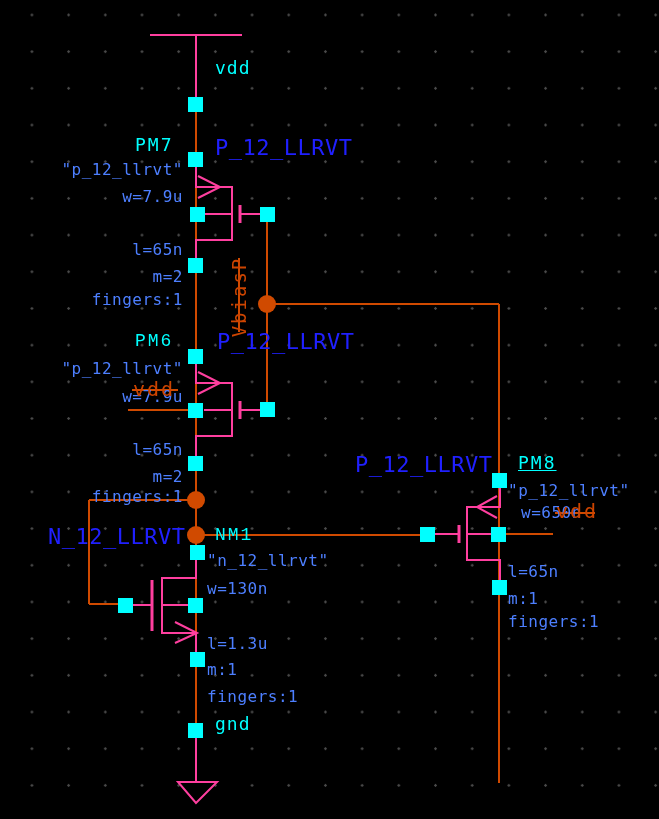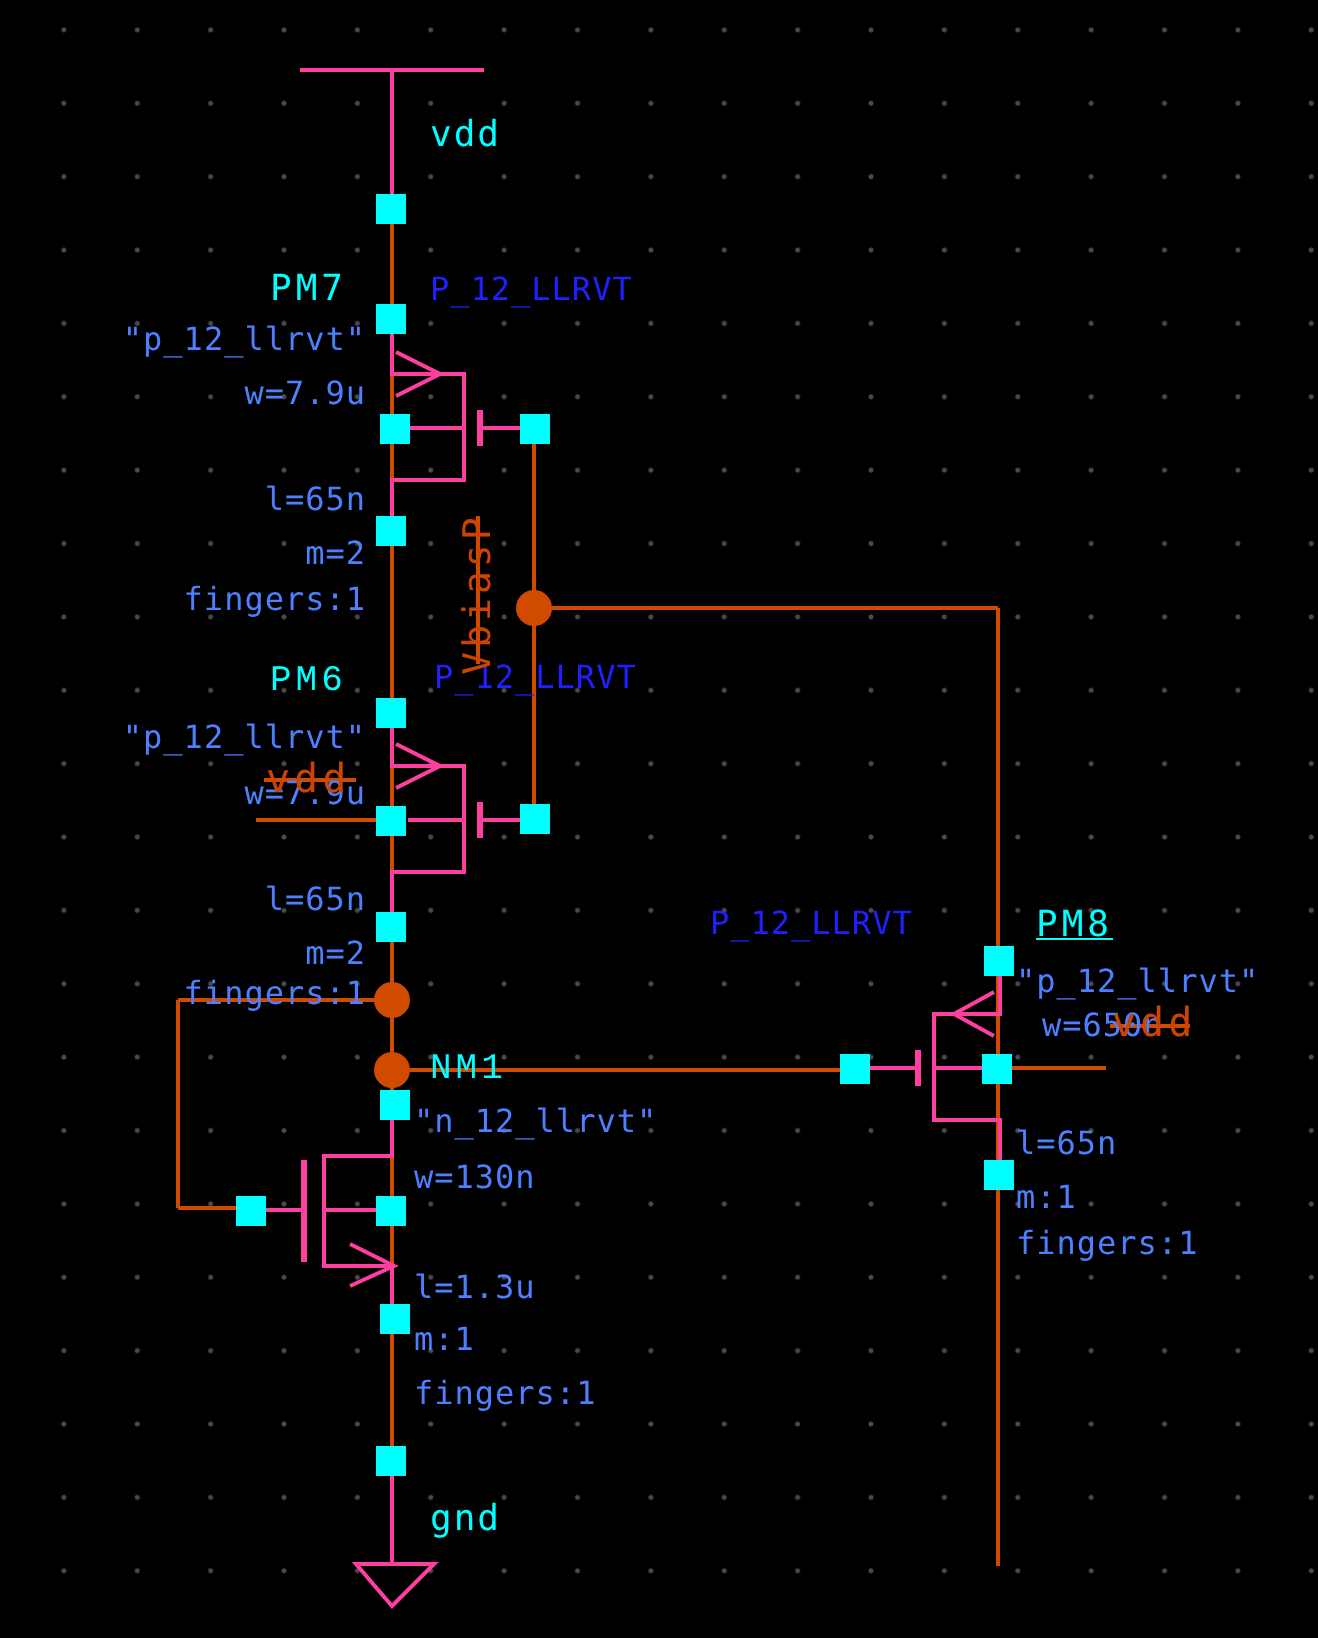--- a/index.html
+++ b/index.html
@@ -13,21 +13,21 @@
   }
   #wires{position:absolute;left:0;top:0;}
   .wire{stroke:var(--wire,#d04a00);stroke-width:2;fill:none;}
   .sym{stroke:var(--symbol,#ff3f9f);stroke-width:2;fill:none;}
   .bar{stroke-width:3;}
   .pin{fill:var(--pin,#00ffff);}
   .jdot{fill:var(--wire,#d04a00);}
   .lbl{position:absolute;white-space:pre;line-height:1;}
   .iname{color:var(--instance_text,#00ffff);font-size:18px;letter-spacing:2px;}
   .supply{color:var(--instance_text,#00ffff);font-size:18px;letter-spacing:1px;}
-  .cell{color:var(--cell_text,#2020ff);font-size:16px;letter-spacing:.5px;}
+  .cell{color:var(--cell_text,#2020ff);font-size:22px;letter-spacing:.5px;}
   .param{color:var(--param_text,#4d7fff);font-size:16px;letter-spacing:.5px;}
   .net{color:var(--net_text,#d04a00);font-size:20px;letter-spacing:2px;}
   .r183{left:3px;width:180px;text-align:right;}
   .vrot{transform:rotate(-90deg);transform-origin:center;width:82px;height:20px;text-align:center;}
 </style>
 </head>
 <body>
 
 <div id="canvas">
 
@@ -112,21 +112,21 @@
     </g>
 
     <g>
       <circle class="jdot" cx="267" cy="304" r="9"></circle>
       <circle class="jdot" cx="196" cy="500" r="9"></circle>
       <circle class="jdot" cx="196" cy="535" r="9"></circle>
     </g>
   </svg>
 
   <div class="lbl supply" style="left:215px;top:59px;">vdd</div>
-  <div class="lbl supply" style="left:215px;top:751px;text-align:right;">gnd</div>
+  <div class="lbl supply" style="left:215px;top:715px;text-align:right;">gnd</div>
 
   <div class="lbl iname" style="left:135px;top:136px;">PM7</div>
   <div class="lbl cell" style="left:215px;top:137px;">P_12_LLRVT</div>
   <div class="lbl param r183" style="top:162px;">"p_12_llrvt"</div>
   <div class="lbl param r183" style="top:189px;">w=7.9u</div>
   <div class="lbl param r183" style="top:242px;">l=65n</div>
   <div class="lbl param r183" style="top:269px;">m=2</div>
   <div class="lbl param r183" style="top:292px;">fingers:1</div>
 
   <div class="lbl iname" style="left:135px;top:332px;font-family:Liberation Mono, monospace;">PM6</div>
@@ -134,20 +134,21 @@
   <div class="lbl param r183" style="top:361px;">"p_12_llrvt"</div>
   <div class="lbl param r183" style="top:389px;">w=7.9u</div>
   <div class="lbl param r183" style="top:442px;">l=65n</div>
   <div class="lbl param r183" style="top:469px;">m=2</div>
   <div class="lbl param r183" style="top:489px;">fingers:1</div>
   <div class="lbl net" style="left:133px;top:379px;">vdd</div>
 
   <div class="lbl net vrot" style="left:199px;top:287px;font-size:19px;">VbiasP</div>
 
   <div class="lbl iname" style="left:215px;top:526px;font-family:Liberation Mono, monospace;">NM1</div>
+  <div class="lbl cell" style="left:48px;top:526px;">N_12_LLRVT</div>
   <div class="lbl param" style="left:207px;top:553px;">"n_12_llrvt"</div>
   <div class="lbl param" style="left:207px;top:581px;">w=130n</div>
   <div class="lbl param" style="left:207px;top:636px;text-align:center;">l=1.3u</div>
   <div class="lbl param" style="left:207px;top:662px;">m:1</div>
   <div class="lbl param" style="left:207px;top:689px;">fingers:1</div>
 
   <div class="lbl iname" style="left:518px;top:454px;text-decoration:underline;">PM8</div>
   <div class="lbl cell" style="left:355px;top:454px;">P_12_LLRVT</div>
   <div class="lbl param" style="left:508px;top:483px;">"p_12_llrvt"</div>
   <div class="lbl param" style="left:508px;top:505px;margin-left:13px;">w=650n</div>

